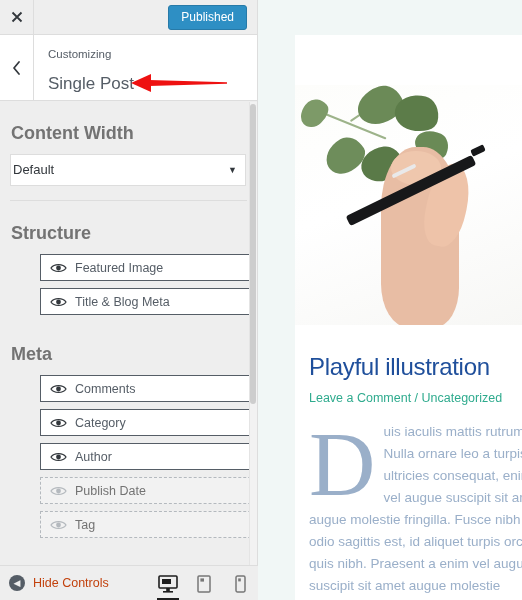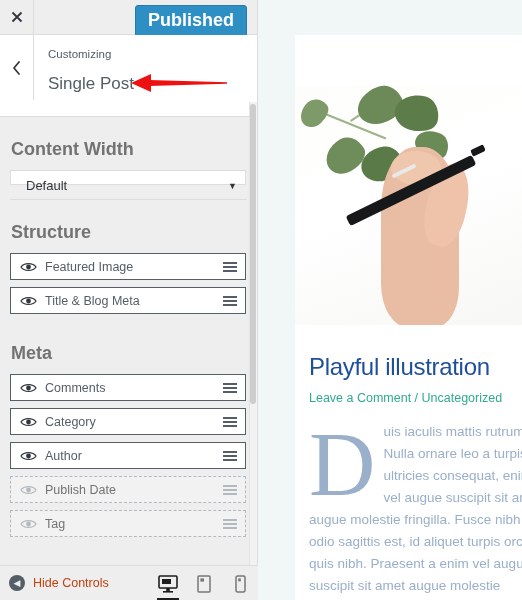--- a/index.html
+++ b/index.html
@@ -138,29 +138,28 @@
     display: flex; align-items: center; justify-content: center;
     font-size: 14px; color: #32373c;
     border-right: 1px solid #dddddd;
     cursor: pointer;
   }
   .publish-btn {
     position: absolute; right: 10px; top: 5px;
     background: #2e8fc4;
     border: 1px solid #277aa8;
     color: #ffffff;
-    font-size: 18px;
+    font-size: 12px;
     padding: 4px 12px 5px;
     border-radius: 3px;
     cursor: pointer;
-    font-weight: bold;
   }
   .panel-header {
     position: relative;
-    height: 82px;
+    height: 66px;
     background: #ffffff;
     border-bottom: 1px solid #dddddd;
   }
   .back-btn {
     position: absolute; left: 0; top: 0;
     width: 34px; height: 65px;
     display: flex; align-items: center; justify-content: center;
     font-size: 16px; color: #32373c;
     border-right: 1px solid #dddddd;
     cursor: pointer;
@@ -187,26 +186,26 @@
     overflow: hidden;
   }
   .section-label {
     font-size: 18px;
     color: #737373;
     font-weight: 700;
     padding: 22px 0 10px 1px;
   }
   .select-wrap { position: relative; margin-bottom: 4px; }
   .wp-select {
-    width: 236px; height: 15px;
+    width: 236px; height: 32px;
     background: #ffffff;
     border: 1px solid #dddddd;
     font-size: 13px;
     color: #32373c;
-    padding: 0 26px 0 15px;
+    padding: 0 26px 0 2px;
     line-height: 29px;
     cursor: pointer;
   }
   .select-caret {
     position: absolute; right: 10px; top: 11px;
     font-size: 9px; color: #32373c;
     pointer-events: none;
   }
   .divider {
     height: 1px; background: #dddddd;
@@ -215,20 +214,21 @@
 
   .item-row {
     position: relative;
     display: flex; align-items: center;
     height: 27px;
     width: 236px;
     background: #ffffff;
     border: 1px solid #555d66;
     margin-bottom: 7px;
     cursor: pointer;
+    margin-left: 30px;
   }
   .item-row.hidden-item {
     background: #f2f2f2;
     border: 1px dashed #b4b9be;
   }
   .item-icon {
     width: 34px;
     display: flex; align-items: center; justify-content: center;
     color: #32373c;
   }

